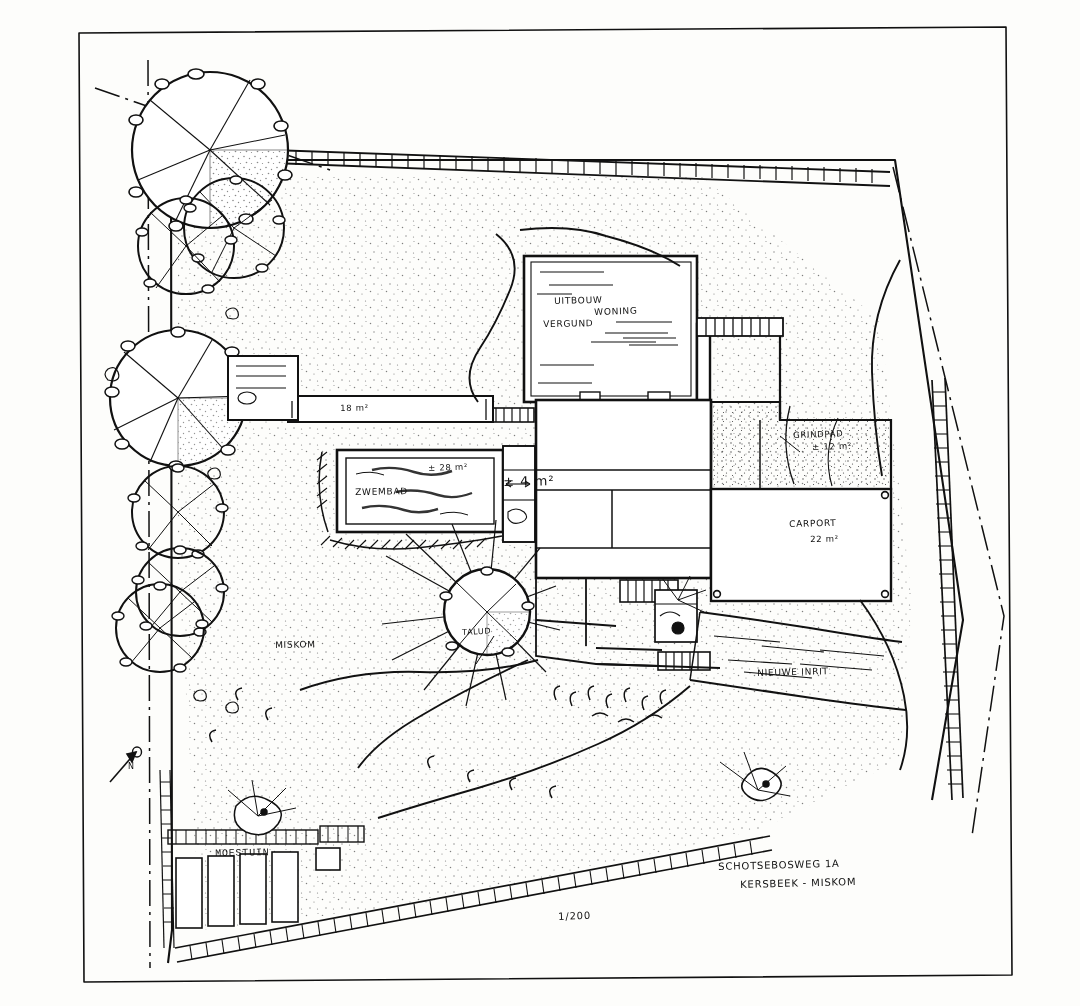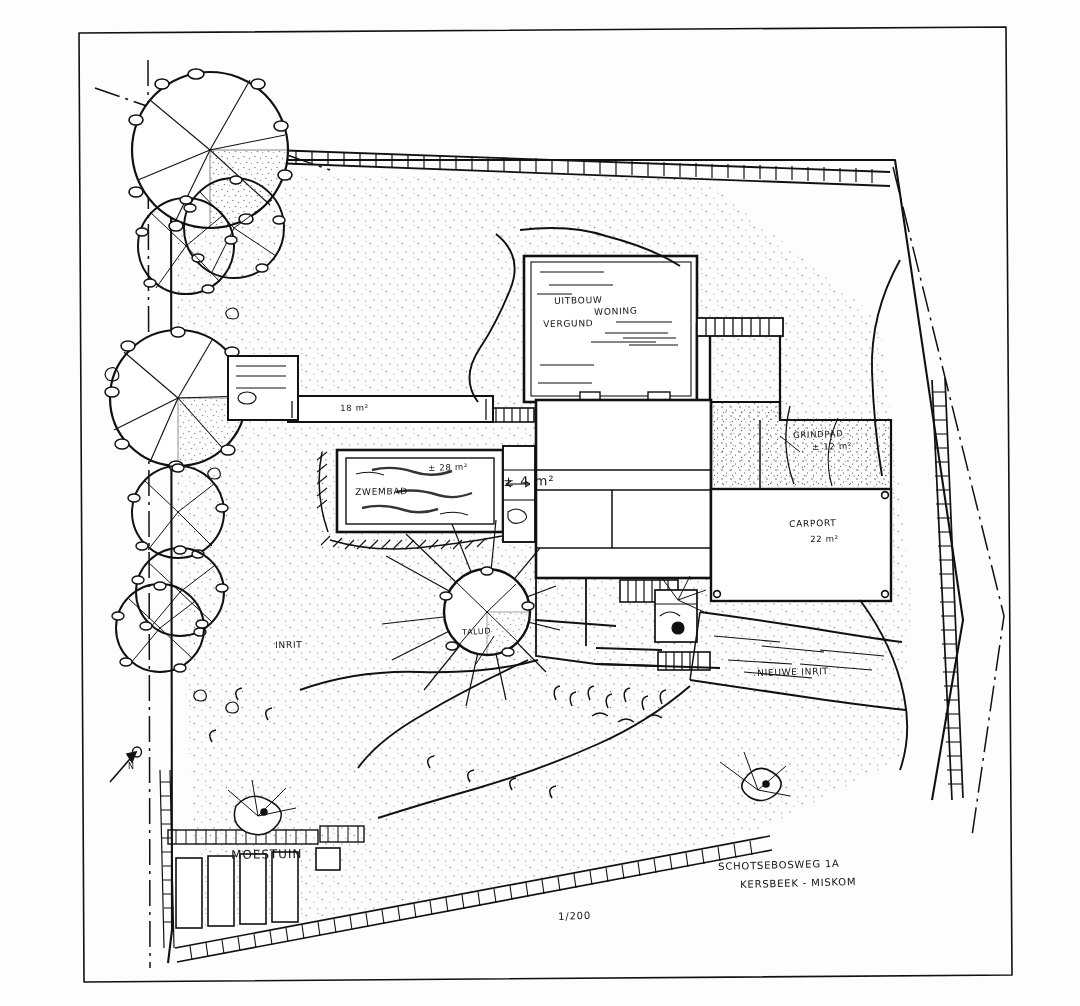--- a/index.html
+++ b/index.html
@@ -717,27 +717,27 @@
   <div class="hand-label lbl-area" style="left:810px; top:534px; transform: rotate(-1deg);">22 m²</div>
 
   <div class="hand-label lbl-building" style="left:355px; top:487px; transform: rotate(-1deg);">ZWEMBAD</div>
 
   <div class="hand-label lbl-area" style="left:428px; top:463px; transform: rotate(-2deg);">± 28 m²</div>
 
   <div class="hand-label lbl-area" style="left:340px; top:403px; transform: rotate(-1deg);">18 m²</div>
 
   <div class="hand-label lbl-area" style="left:503px; top:474px; font-size:13px; transform: rotate(-1deg);">± 4 m²</div>
 
-  <div class="hand-label lbl-zone" style="left:275px; top:640px; transform: rotate(-1deg);">INRIT</div>
+  <div class="hand-label lbl-zone" style="left:275px; top:640px; transform: rotate(-1deg);">MISKOM</div>
 
   <div class="hand-label lbl-zone" style="left:462px; top:628px; font-size:8px; transform: rotate(-3deg);">TALUD</div>
 
   <div class="hand-label lbl-zone" style="left:757px; top:668px; transform: rotate(-1.5deg);">NIEUWE INRIT</div>
 
-  <div class="hand-label lbl-zone" style="left:231px; top:848px; font-size:12px; transform: rotate(-1deg);">MOESTUIN</div>
+  <div class="hand-label lbl-zone" style="left:215px; top:848px; font-size:10px; transform: rotate(-1deg); font-family: Liberation Mono, monospace;">MOESTUIN</div>
 
   <div class="hand-label lbl-north" style="left:128px; top:762px;">N</div>
 
   <div class="hand-label lbl-title" style="left:718px; top:861px; transform: rotate(-1.5deg);">SCHOTSEBOSWEG 1A</div>
 
   <div class="hand-label lbl-title" style="left:740px; top:879px; transform: rotate(-1.5deg);">KERSBEEK - MISKOM</div>
 
   <div class="hand-label lbl-scale" style="left:558px; top:911px; transform: rotate(-2deg);">1/200</div>
 
 </div>

